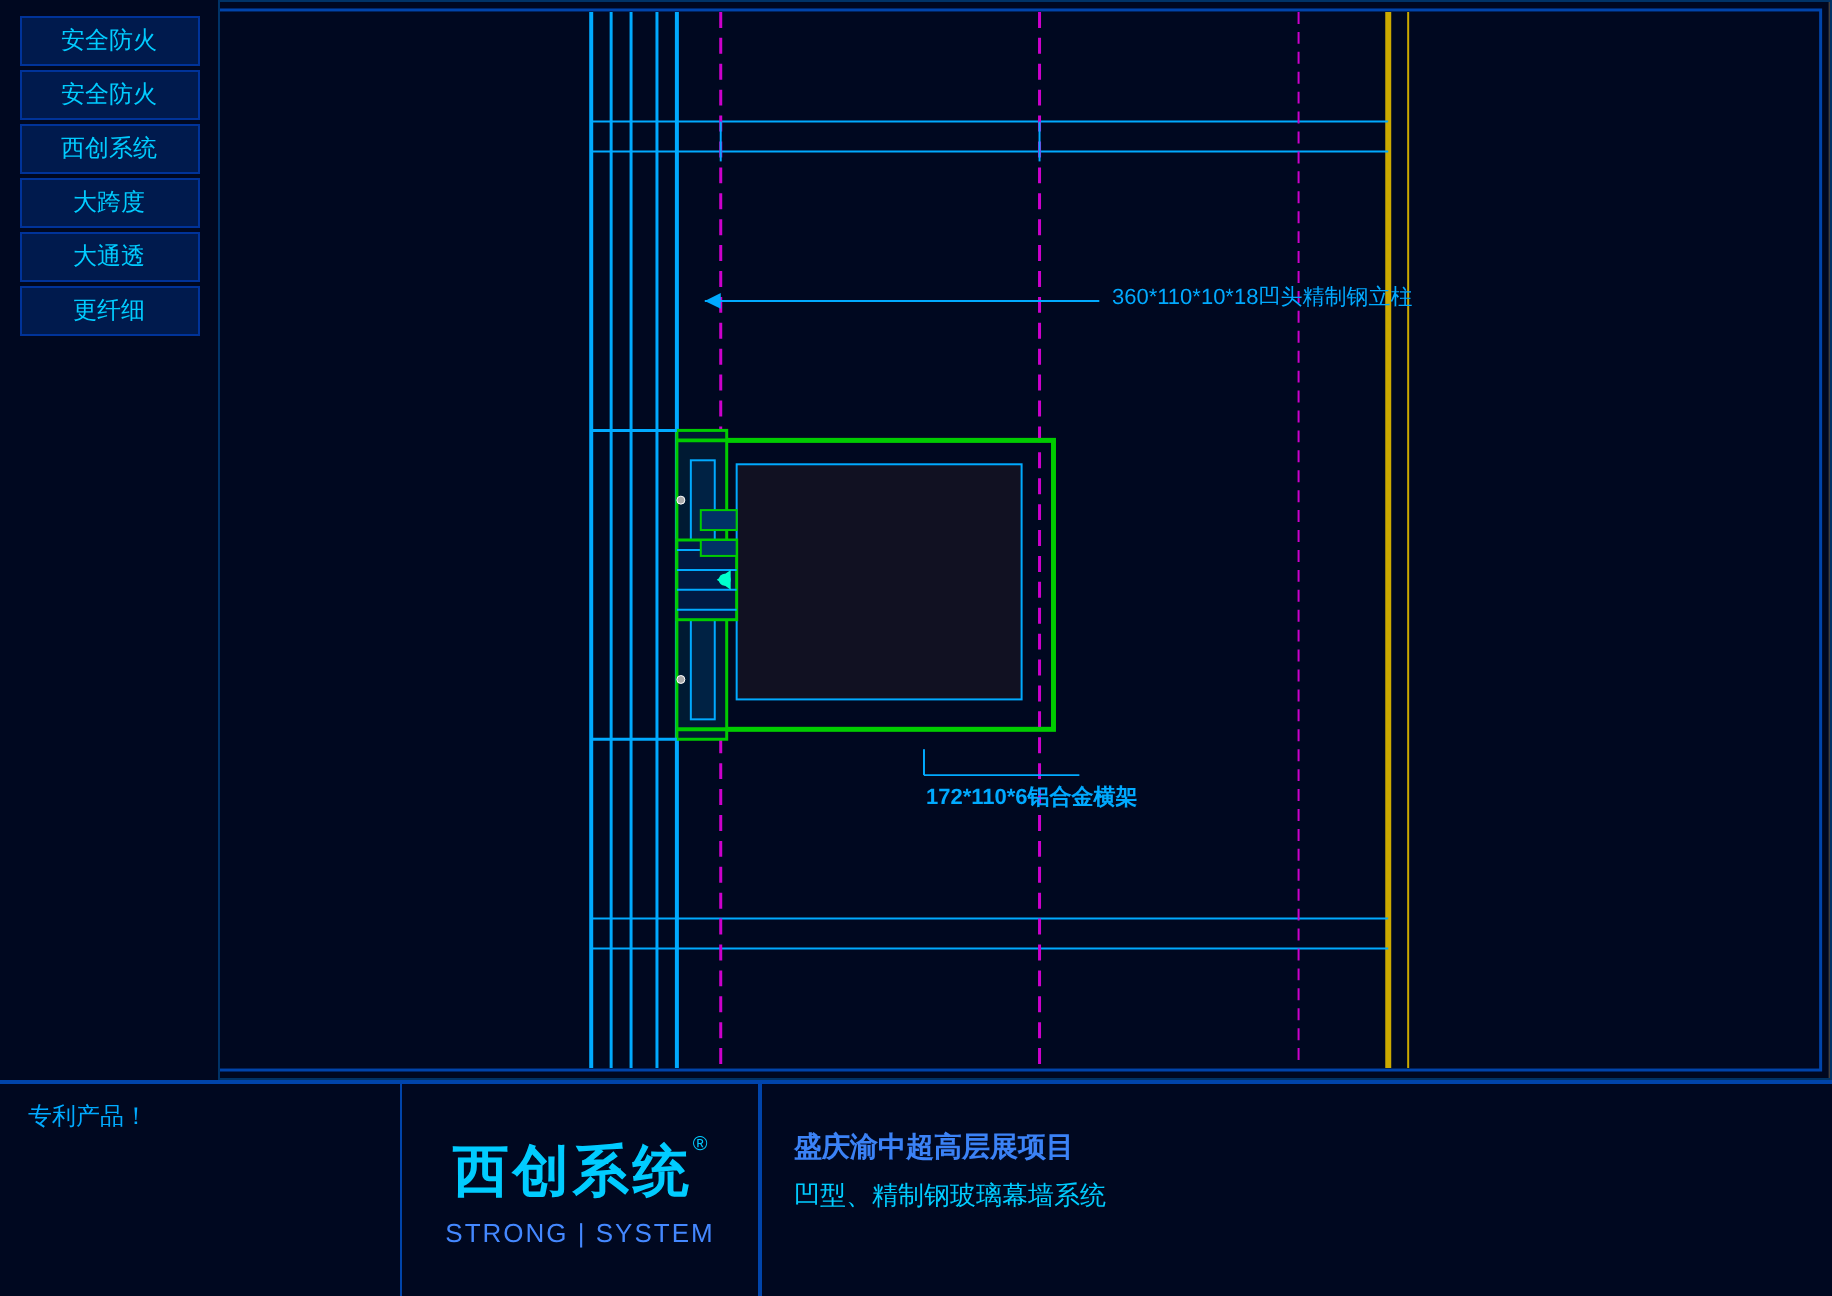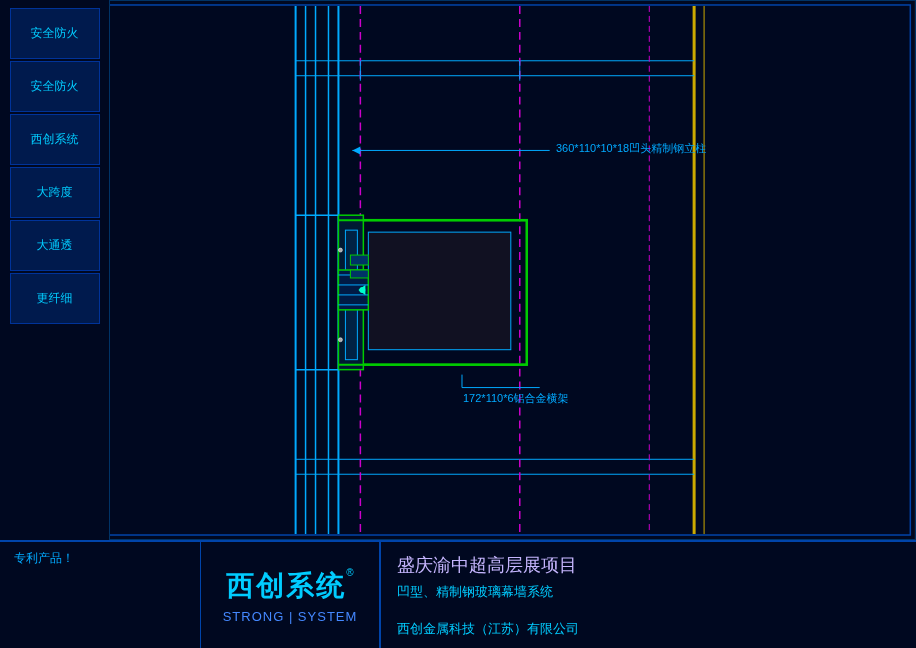--- a/index.html
+++ b/index.html
@@ -44,31 +44,31 @@
       padding-top: 8px;
       gap: 2px;
     }
     .sidebar-item {
       width: 90px;
       background: #001a4d;
       border: 1px solid #003399;
       color: #00ccff;
       font-size: 12px;
       text-align: center;
-      padding: 16px 4px;
+      padding: 3px 4px;
       cursor: pointer;
     }
 
     
     .drawing-area {
       position: absolute;
       left: 0; top: 0;
       width: 916px;
       height: 540px;
-      background: #0f172a;
+      background: #404040;
       border: 1px solid #003366;
       z-index: 5;
       overflow: hidden;
     }
 
     
     .drawing-svg {
       position: absolute;
       top: 0; left: 0;
       width: 100%;
@@ -127,23 +127,23 @@
 
     .bottom-info {
       flex: 1;
       display: flex;
       flex-direction: column;
       justify-content: center;
       padding: 8px 16px;
       border-left: 1px solid #0044aa;
     }
     .info-title {
-      color: #c4b5fd;
-      font-size: 18px;
-      font-weight: normal;
+      color: #3b82f6;
+      font-size: 14px;
+      font-weight: bold;
       margin-bottom: 6px;
     }
     .info-subtitle {
       color: #00ccff;
       font-size: 13px;
       margin-bottom: 19px;
     }
     .info-company {
       color: #00ccff;
       font-size: 13px;
@@ -225,21 +225,21 @@
     <line x1="462" y1="375" x2="462" y2="388" stroke="#00aaff" stroke-width="1"></line>
     <line x1="462" y1="388" x2="540" y2="388" stroke="#00aaff" stroke-width="1"></line>
 
     <line x1="695" y1="60" x2="695" y2="475" stroke="#ccaa00" stroke-width="0.5" stroke-dasharray="2,2"></line>
 
     <line x1="360" y1="60" x2="360" y2="80" stroke="#00aaff" stroke-width="1"></line>
     <line x1="520" y1="60" x2="520" y2="80" stroke="#00aaff" stroke-width="1"></line>
   </svg>
 
   <div class="label-text" style="left:555px; top:140px;">360*110*10*18凹头精制钢立柱</div>
-  <div class="label-text" style="left:462px; top:390px;">172*110*6铝合金横架</div>
+  <div class="label-text" style="left:462px; top:390px;font-weight:bold;">172*110*6铝合金横架</div>
 </div>
 
 <div class="watermark-layer" id="watermark-container">
     <div class="watermark-item" style="left: 200px; top: 80px; font-size: 22px; transform: rotate(-45deg);">西创系统</div>
     <div class="watermark-item" style="left: 160px; top: 110px; font-size: 11px; transform: rotate(-45deg);">STRONG|SYSTEM</div>
     <div class="watermark-item" style="left: 150px; top: 130px; font-size: 11px; transform: rotate(-45deg);">400-860-6978</div>
     <div class="watermark-item" style="left: 450px; top: 80px; font-size: 22px; transform: rotate(-45deg);">西创系统</div>
     <div class="watermark-item" style="left: 410px; top: 110px; font-size: 11px; transform: rotate(-45deg);">STRONG|SYSTEM</div>
     <div class="watermark-item" style="left: 400px; top: 130px; font-size: 11px; transform: rotate(-45deg);">400-860-6978</div>
     <div class="watermark-item" style="left: 700px; top: 80px; font-size: 22px; transform: rotate(-45deg);">西创系统</div>
@@ -281,15 +281,14 @@
   <div class="bottom-logo">
     <div style="display:flex; align-items:flex-start;">
       <span class="logo-main">西创系统</span>
       <span class="logo-reg">®</span>
     </div>
     <div class="logo-sub">STRONG | SYSTEM</div>
   </div>
   <div class="bottom-info">
     <div class="info-title">盛庆渝中超高层展项目</div>
     <div class="info-subtitle">凹型、精制钢玻璃幕墙系统</div>
-    <div class="info-company">西创金属科技（江苏）有限公司</div>
   </div>
 </div>
 
 </body></html>

